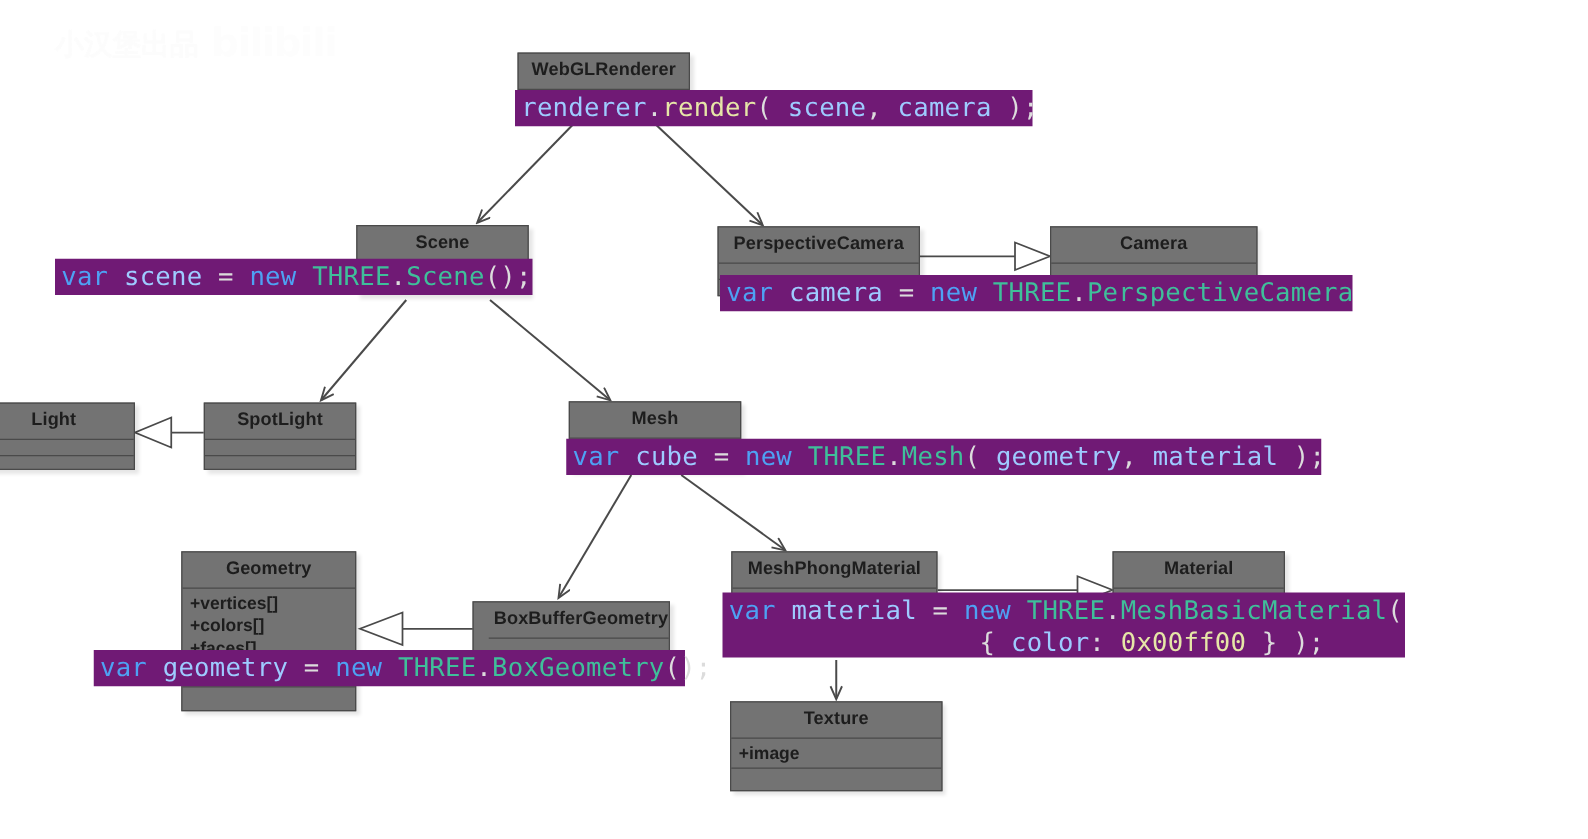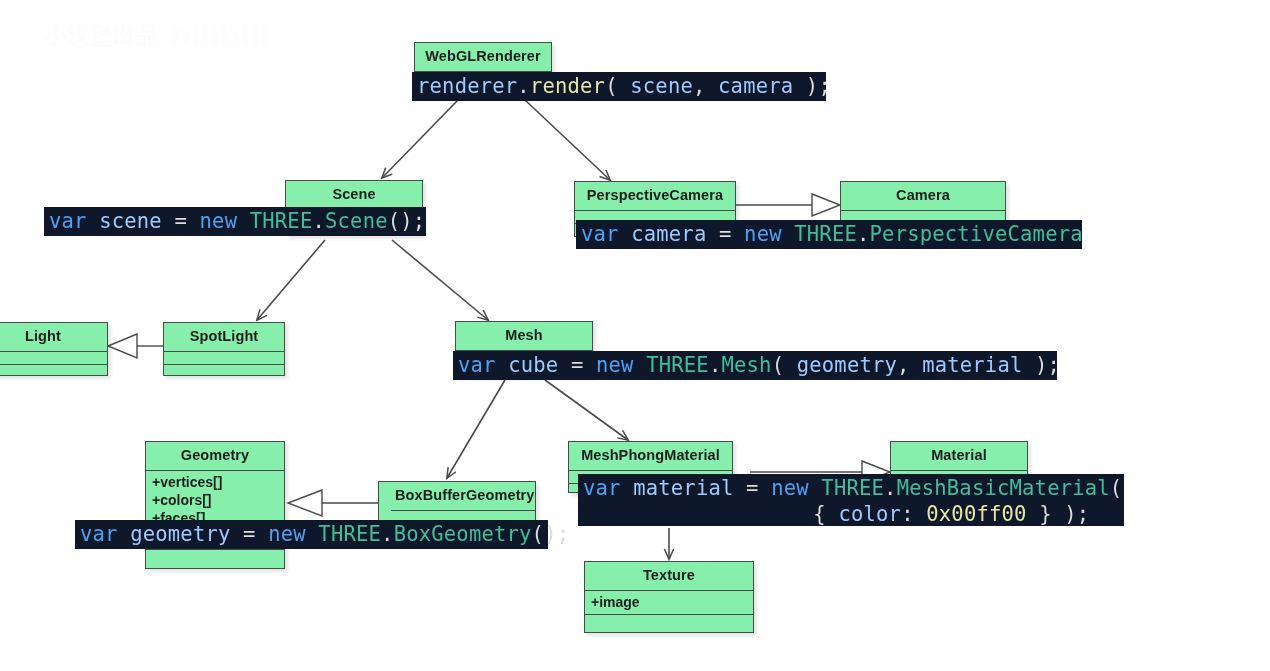--- a/index.html
+++ b/index.html
@@ -8,21 +8,21 @@
     background:#ffffff;
     font-family:"Liberation Sans", sans-serif;
     overflow:hidden;
     position:relative;
   }
   #stage{position:absolute;left:0;top:0;width:1270px;height:671px;}
 
   
   .uml{
     position:absolute;
-    background:#86efac;
+    background:#737373;
     border:1.5px solid #4a4a4a;
     box-sizing:border-box;
     box-shadow:3px 3px 3px rgba(0,0,0,0.10);
     z-index:5;
   }
   .uml .title{
     text-align:center;
     font-weight:bold;
     font-size:14.5px;
     color:#1d1d1d;
@@ -40,31 +40,30 @@
   }
   .uml .comp.empty{min-height:12px;padding:0;}
   .uml .attr{white-space:nowrap;font-weight:bold;}
 
   
   #wires{position:absolute;left:0;top:0;width:1270px;height:671px;z-index:3;}
 
   
   .code{
     position:absolute;
-    background:#0f172a;
+    background:#701a75;
     color:#dcdcdc;
     font-family:"DejaVu Sans Mono","Liberation Mono",monospace;
     font-size:20.5px;
     line-height:27px;
     letter-spacing:0.2px;
     white-space:pre;
     padding:1px 5px 2px 5px;
     z-index:20;
     box-sizing:border-box;
-    text-align:center;
   }
   .kw{color:#4ea1f3;}      
   .id{color:#9ecbff;}      
   .ns{color:#3fbf9a;}      
   .fn{color:#e6e6a7;}      
   .pl{color:#dcdcdc;}      
 
   
   #watermark{
     position:absolute;left:44px;top:12px;
@@ -201,21 +200,21 @@
   </div>
 
   <div class="uml" style="left:378px;top:481px;width:158px;height:48px;padding-left:12px;">
     <div class="title">BoxBufferGeometry</div>
     <div class="sep"></div>
     <div class="comp empty"></div>
     <div class="sep"></div>
     <div class="comp empty"></div>
   </div>
 
-  <div class="uml" style="left:568px;top:441px;width:165px;height:52px;">
+  <div class="uml" style="left:585px;top:441px;width:165px;height:52px;">
     <div class="title">MeshPhongMaterial</div>
     <div class="sep"></div>
     <div class="comp empty"></div>
     <div class="sep"></div>
     <div class="comp empty"></div>
   </div>
 
   <div class="uml" style="left:890px;top:441px;width:138px;height:52px;">
     <div class="title">Material</div>
     <div class="sep"></div>

